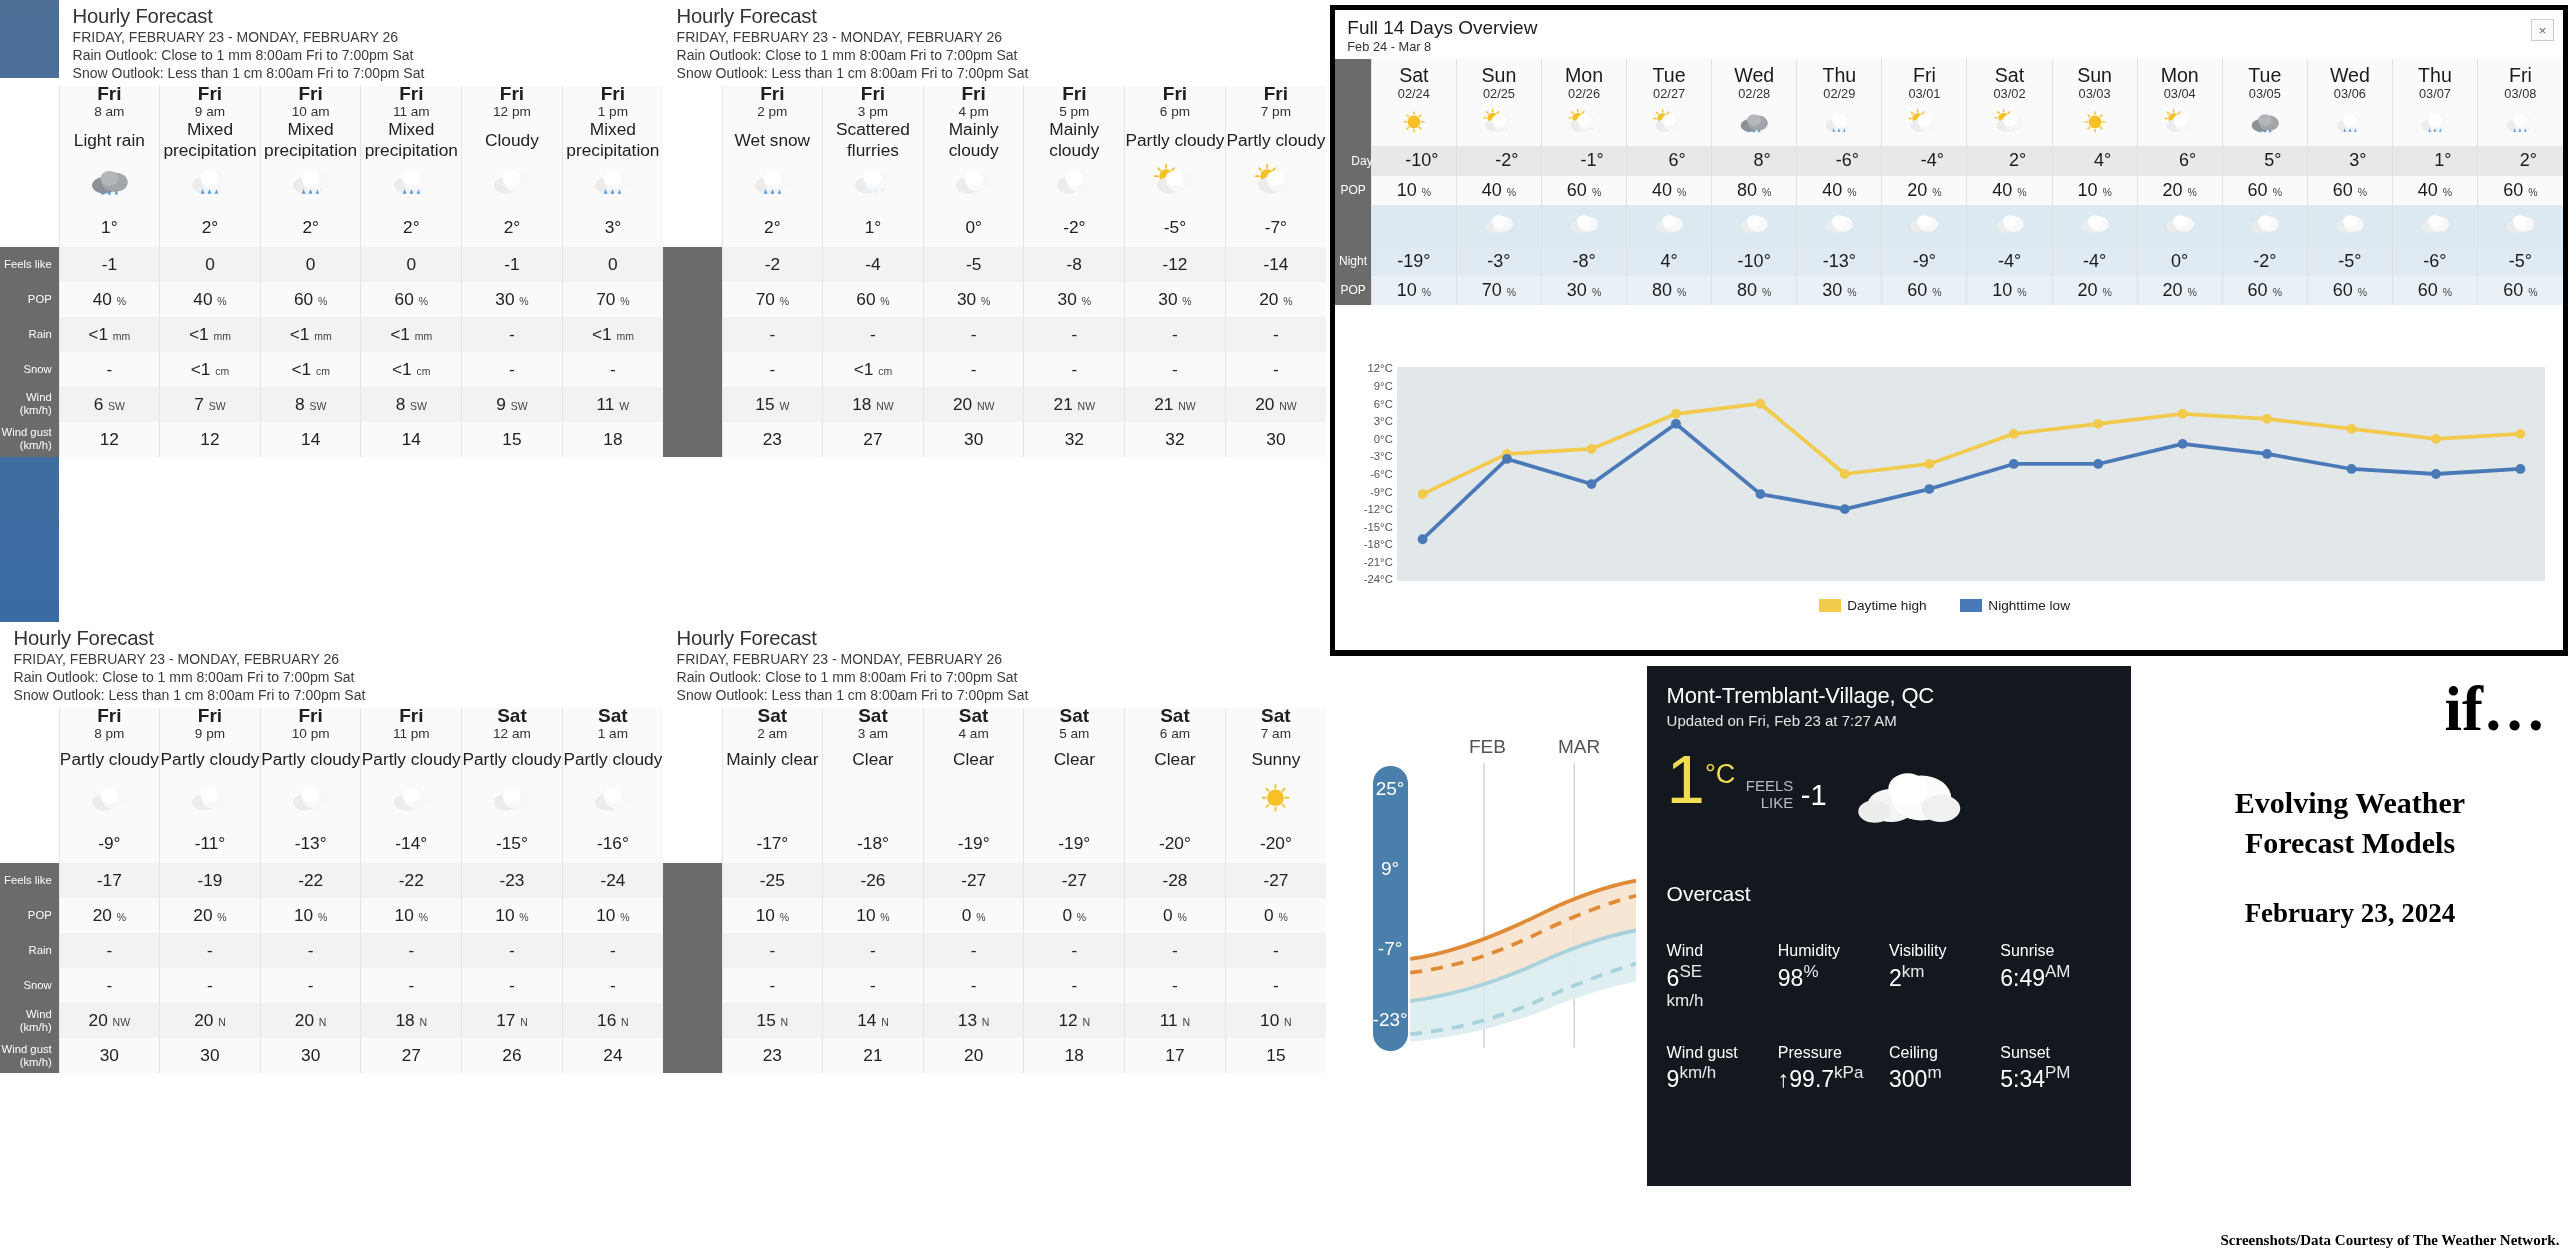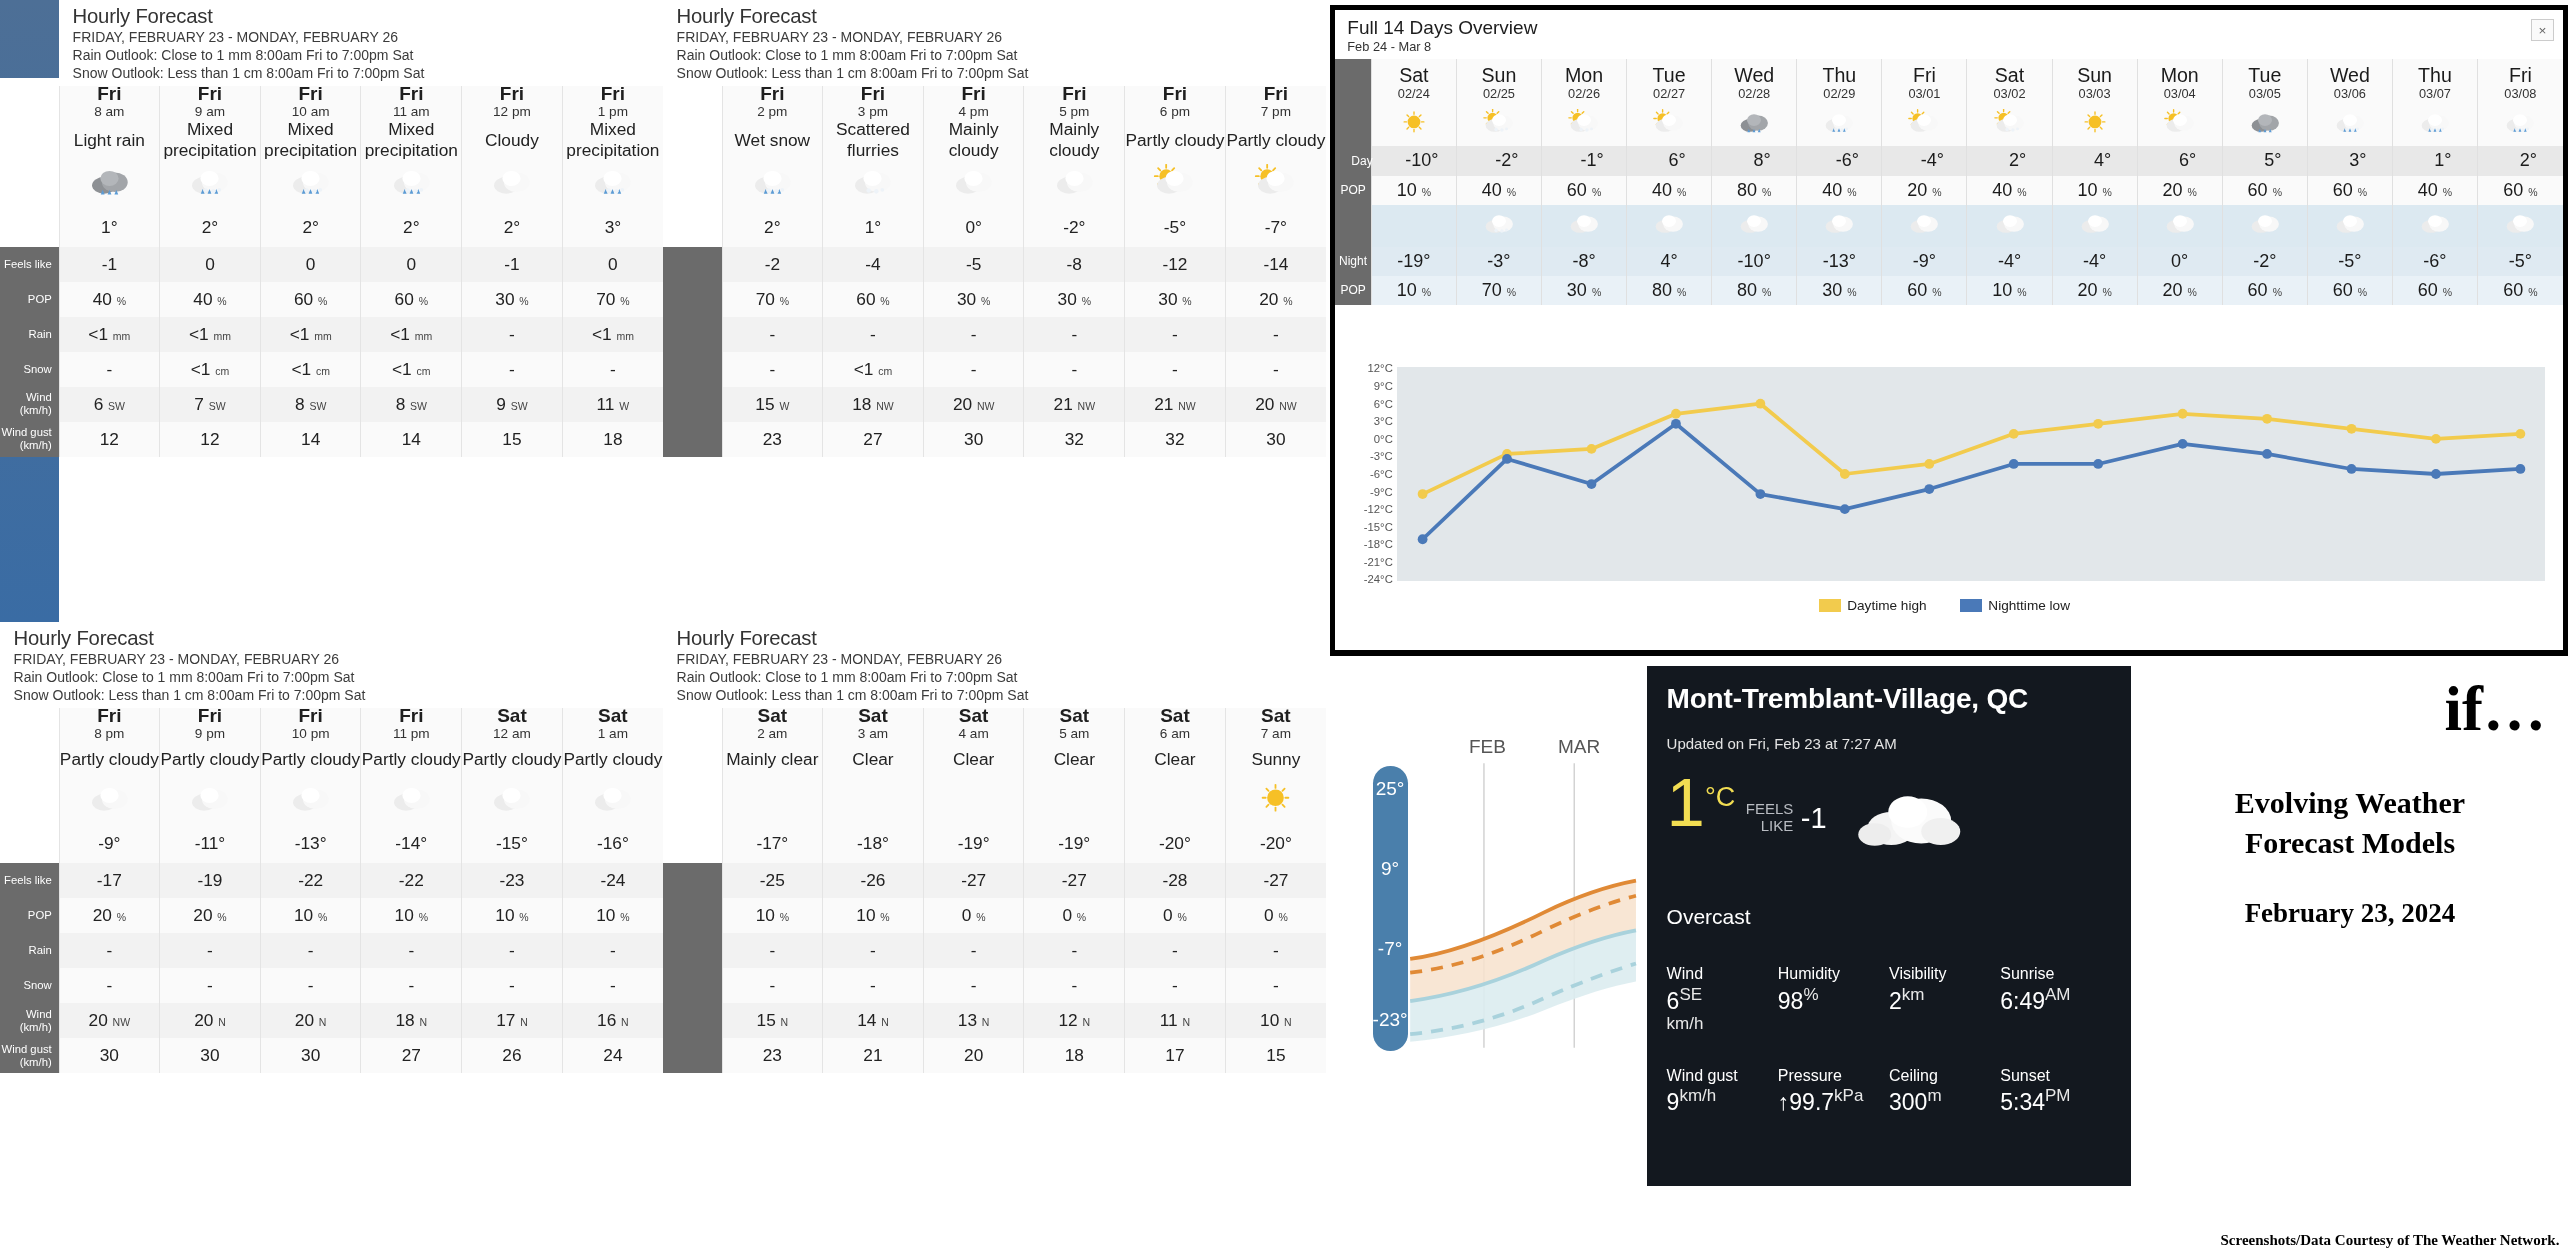--- a/index.html
+++ b/index.html
@@ -72,22 +72,22 @@
     background:#e2e7ea; }
   .legend { position:absolute; left:0; right:8px; bottom:0; text-align:center;
     font-size:13.6px; color:#222; }
   .legend span.sw { display:inline-block; width:22.6px; height:13.6px;
     vertical-align:-2.3px; margin-right:6px; }
   .legend span.lg { margin:0 16.6px; }
 
   
   #current { position:absolute; left:1647px; top:666px; width:484px; height:520px;
     background:#13181f; color:#fff; padding:16.6px 19.6px; }
-  .cc-city { font-size:28px; font-weight:bold; letter-spacing:-0.2px; }
-  .cc-upd { font-size:15px; color:#e3e3e3; margin-top:20px; }
+  .cc-city { font-size:22px; font-weight:normal; letter-spacing:-0.2px; }
+  .cc-upd { font-size:15px; color:#e3e3e3; margin-top:3px; }
   .cc-mid { display:flex; align-items:flex-start; margin-top:19.6px; height:128px; }
   .cc-temp { font-size:69px; color:#f2dd52; line-height:.92; font-weight:normal; }
   .cc-unit { font-size:27px; color:#f2dd52; vertical-align:top; }
   .cc-feels { display:inline-block; font-size:15px; color:#b9bcc2;
     line-height:1.15; text-align:right; margin-left:10.5px; vertical-align:bottom; }
   .cc-feelsval { font-size:29px; color:#fff; margin-left:7.5px; }
   .cc-desc { font-size:21px; margin-top:6px; }
   .cc-grid { display:grid; grid-template-columns:repeat(4,1fr);
     row-gap:22.6px; margin-top:36px; }
   .cc-k { font-size:16px; color:#fff; }

